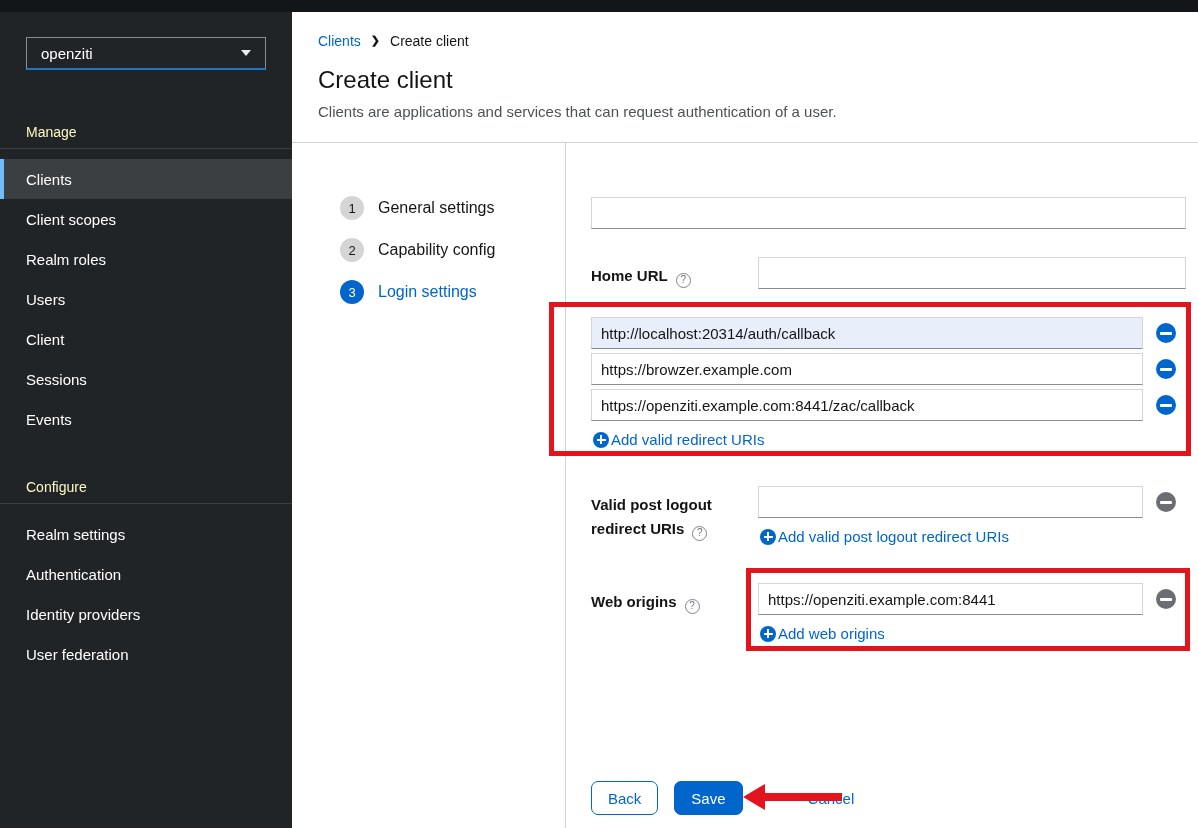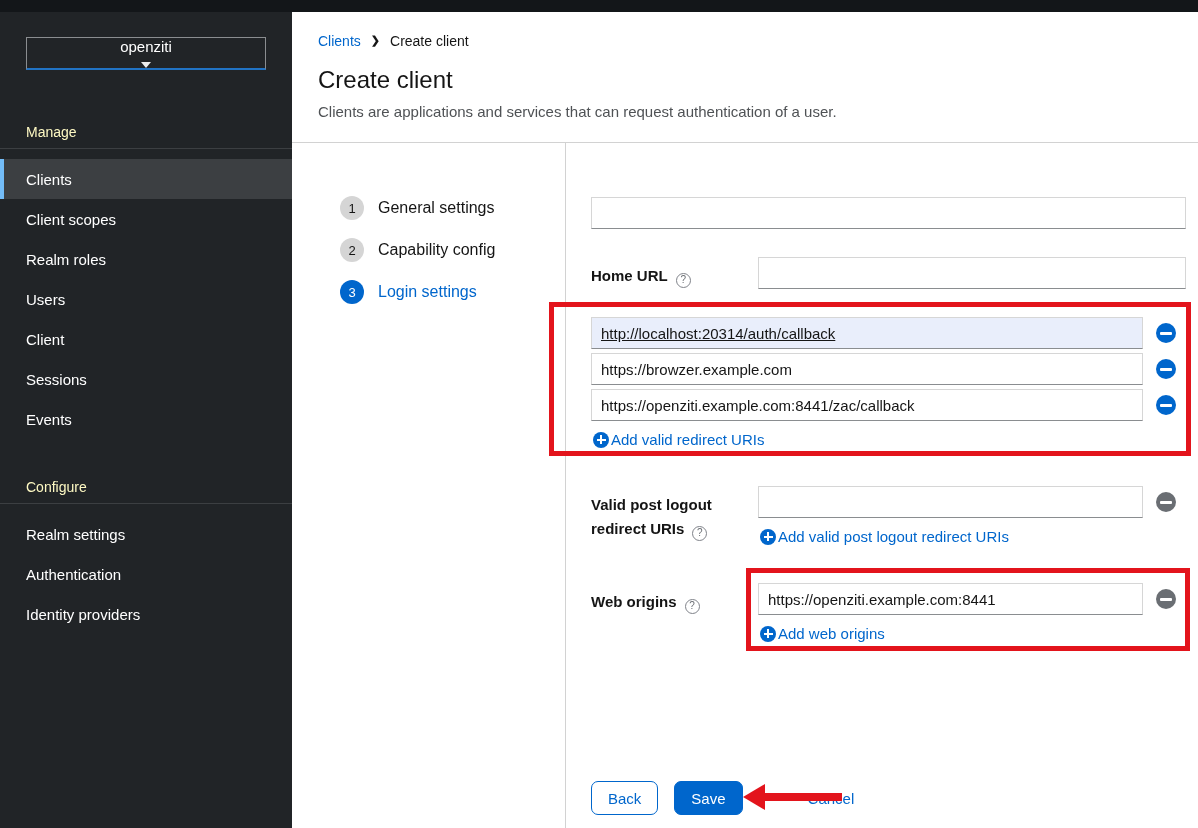--- a/index.html
+++ b/index.html
@@ -6,21 +6,21 @@
   html,body { background:#fff; }
   body { font-family:"Liberation Sans", sans-serif; }
   .page { position:relative; width:1198px; height:828px; overflow:hidden; background:#fff; }
 
   
   .masthead { position:absolute; top:0; left:0; width:1198px; height:12px; background:#131619; }
 
   
   .sidebar { position:absolute; top:12px; left:0; width:292px; height:816px; background:#212427; color:#fff; }
   .realm-select { margin:25px 26px 0 26px; height:33px; border:1px solid #8a8d90; border-bottom:2px solid #2173c4;
-    display:flex; align-items:center; justify-content:space-between; padding:0 14px; cursor:pointer;flex-direction:column; }
+    display:flex; align-items:center; justify-content:space-between; padding:0 14px; cursor:pointer; }
   .realm-select span.txt { color:#fff; font-size:15px; }
   .caret { width:0; height:0; border-left:5px solid transparent; border-right:5px solid transparent; border-top:6px solid #ededed; }
   .nav { margin-top:40px; }
   .nav-group + .nav-group { margin-top:26px; }
   .nav-group-title { padding:14px 26px 8px 26px; font-size:14px; color:#fef9c3; border-bottom:1px solid #3c3f42; }
   .nav-items { margin-top:10px; }
   .nav-item { height:40px; display:flex; align-items:center; padding:0 26px; font-size:15px; color:#fff; cursor:pointer; }
   .nav-item.selected { background:#3c3f42; border-left:4px solid #73bcf7; padding-left:22px; }
 
   
@@ -44,21 +44,21 @@
   .step.active .step-circle { background:#0066cc; color:#fff; }
   .step.active .step-label { color:#0066cc; }
 
   
   .form-col { flex:1; border-left:1px solid #d2d2d2; padding:54px 12px 0 25px; }
   .form-row { display:flex; margin-bottom:28px; }
   .form-label { width:167px; flex:none; font-size:15px; font-weight:600; color:#151515; padding-top:7px; line-height:24px; }
   .form-field { flex:1; position:relative; }
   input.pf-input { width:100%; height:32px; border:1px solid #d6d6d6; border-bottom:1px solid #8a8d90;
     font-family:"Liberation Sans", sans-serif; font-size:15px; color:#151515; padding:0 9px; background:#fff; outline:none; }
-  input.pf-input.hl { background:#e9eefb;text-decoration:underline; }
+  input.pf-input.hl { background:#e9eefb; }
   .uri-row { display:flex; align-items:center; gap:13px; padding-right:10px; margin-bottom:4px; }
   .uri-row input.pf-input { flex:1; }
   .minus-btn { width:20px; height:20px; flex:none; cursor:pointer; position:relative; border-radius:50%; background:#0066cc; }
   .minus-btn.gray { background:#6a6e73; }
   .minus-btn::after { content:""; position:absolute; left:4px; top:8.5px; width:12px; height:3px; border-radius:1px; background:#fff; }
   .add-row { display:flex; align-items:center; gap:2px; margin:8px 0 0 2px; height:21px; cursor:pointer; }
   .plus-icon { width:16px; height:16px; border-radius:50%; background:#0066cc; position:relative; flex:none; }
   .plus-icon::before { content:""; position:absolute; left:3.5px; top:7px; width:9px; height:2px; background:#fff; }
   .plus-icon::after { content:""; position:absolute; left:7px; top:3.5px; width:2px; height:9px; background:#fff; }
   .add-label { color:#0066cc; font-size:15px; }
@@ -107,20 +107,21 @@
           <div class="nav-item">Sessions</div>
           <div class="nav-item">Events</div>
         </div>
       </div>
       <div class="nav-group">
         <div class="nav-group-title">Configure</div>
         <div class="nav-items">
           <div class="nav-item">Realm settings</div>
           <div class="nav-item">Authentication</div>
           <div class="nav-item">Identity providers</div>
+          <div class="nav-item">User federation</div>
         </div>
       </div>
     </div>
   </div>
 
   <div class="main">
     <div class="page-header">
       <div class="breadcrumb">
         <a>Clients</a>
         <span class="crumb-sep">❯</span>

